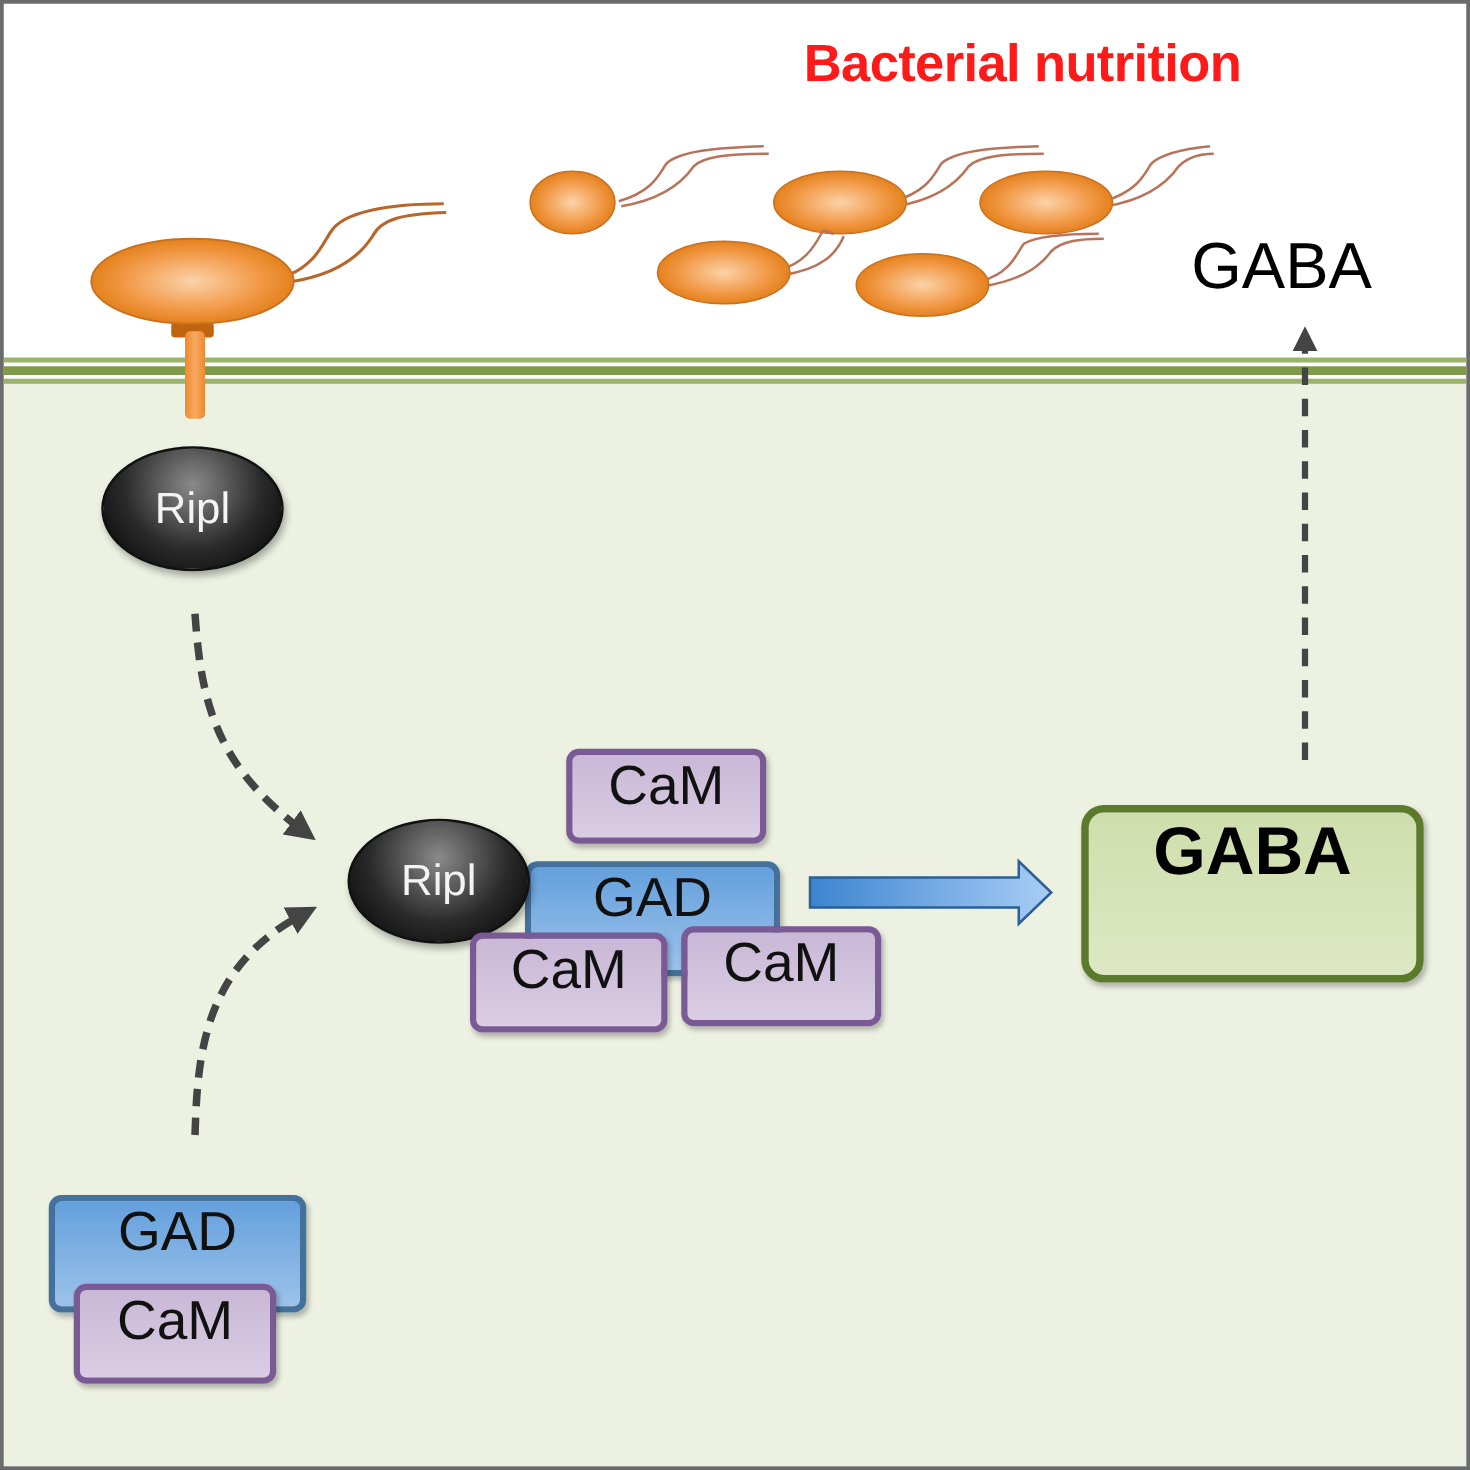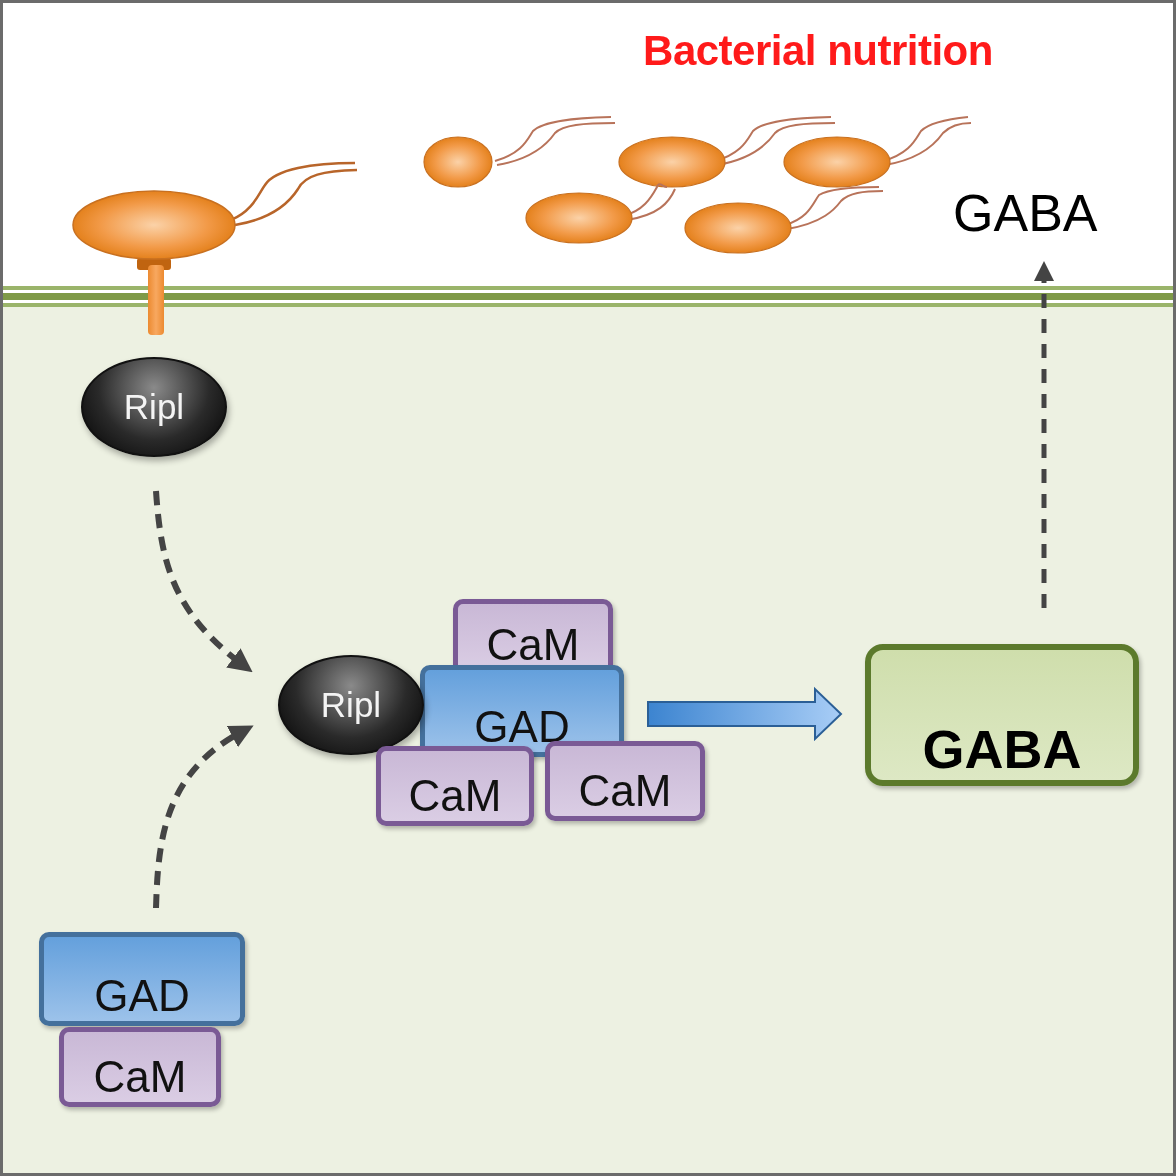--- a/index.html
+++ b/index.html
@@ -16,26 +16,26 @@
   }
   svg#art { position: absolute; left: 0; top: 0; }
   .txt { position: absolute; white-space: nowrap; }
   .title-red {
     left: 0; width: 1630px; top: 24px; text-align: center;
     color: #ff1a1a; font-weight: bold; font-size: 42px; letter-spacing: -0.5px;
   }
   .gaba-out { left: 950px; top: 180px; font-size: 52px; color: #000; }
   .box {
     position: absolute; box-sizing: border-box; border-radius: 10px;
-    display: flex; align-items: flex-end; justify-content: center;
+    display: flex; align-items: flex-start; justify-content: center;
     font-size: 44px; color: #111;
     box-shadow: 2px 3px 4px rgba(0,0,0,0.25);
   }
   .cam { border: 5px solid #7a5a95; background: linear-gradient(#c9b8d6, #dacde4); }
-  .gad { border: 5px solid #44709c; background: linear-gradient(#64a0dc, #9cc2ea); }
+  .gad { border: 5px solid #44709c; background: linear-gradient(#64a0dc, #9cc2ea); margin-top: 24px; }
   .gaba-box {
     border: 6px solid #5c7a2c; border-radius: 18px; background: linear-gradient(#cfdeac, #dde8c4);
     font-weight: bold; font-size: 54px; color: #000;
   }
   .ripl {
     position: absolute; box-sizing: border-box; border-radius: 50%;
     background: radial-gradient(ellipse at 50% 30%, #8a8a8a 0%, #2a2a2a 55%, #000 100%);
     border: 2px solid #111;
     display: flex; align-items: center; justify-content: center;
     color: #f4f4f4; font-size: 35px; box-shadow: 2px 4px 6px rgba(0,0,0,0.3);

